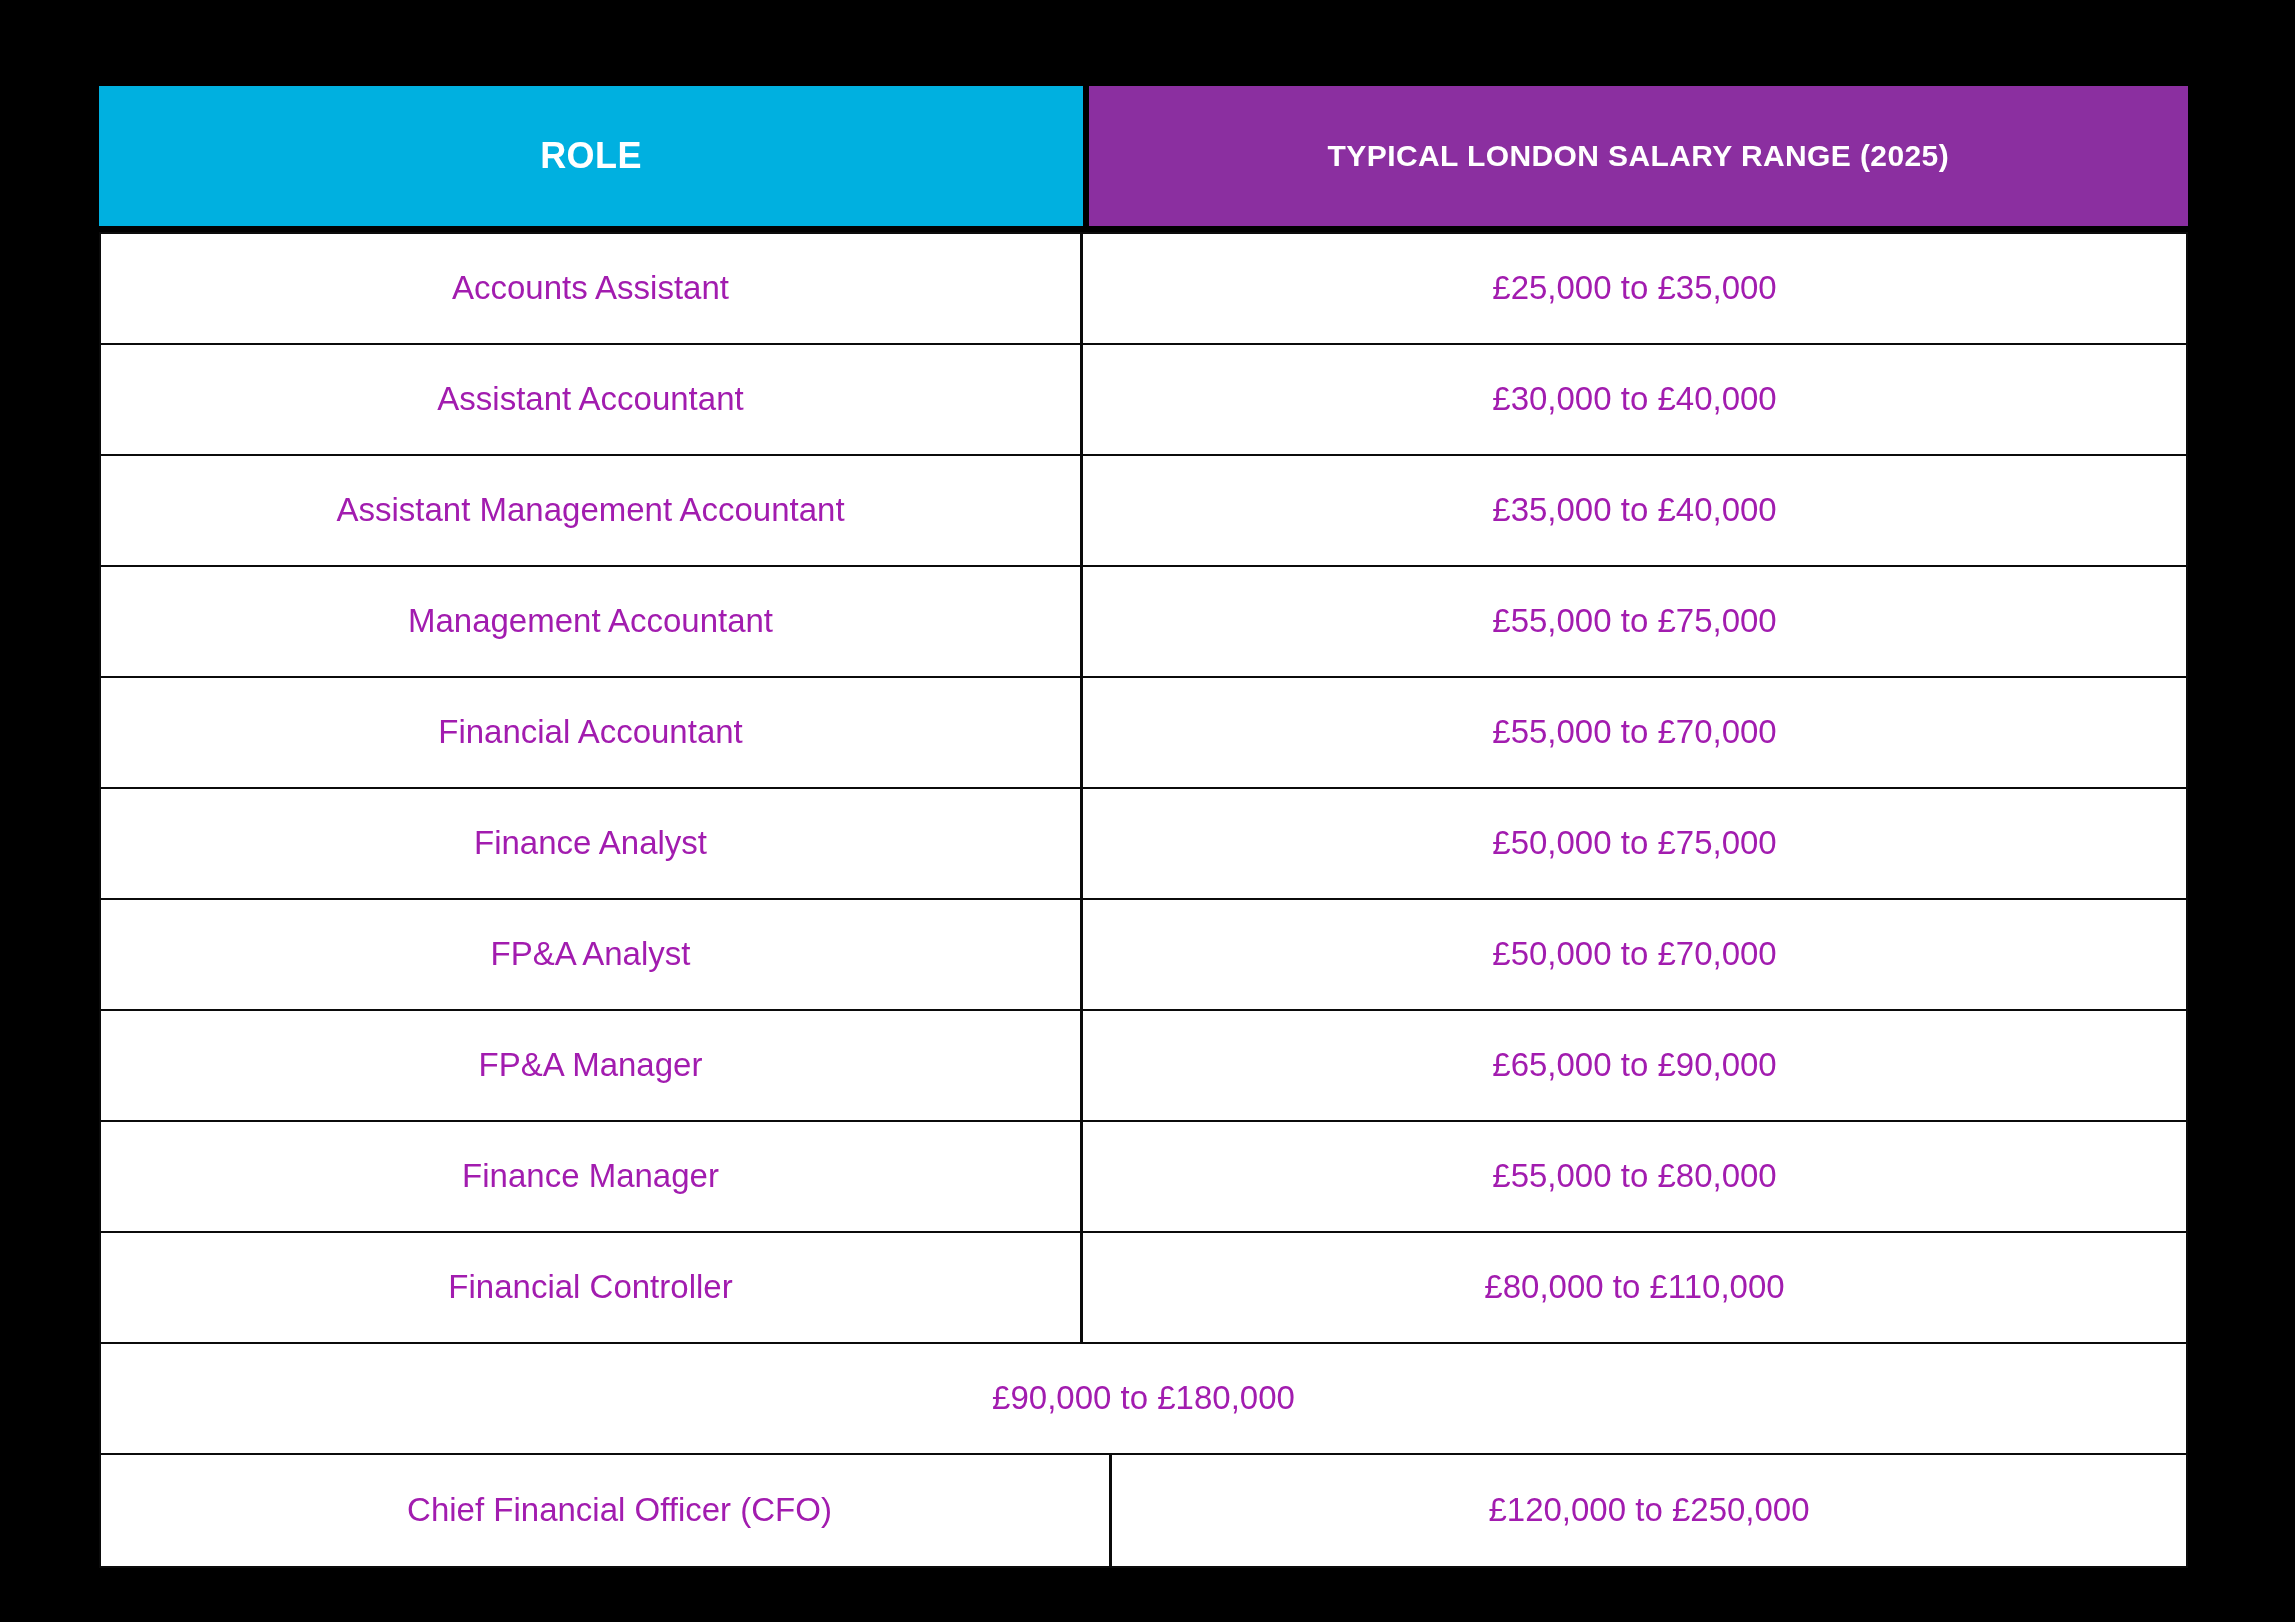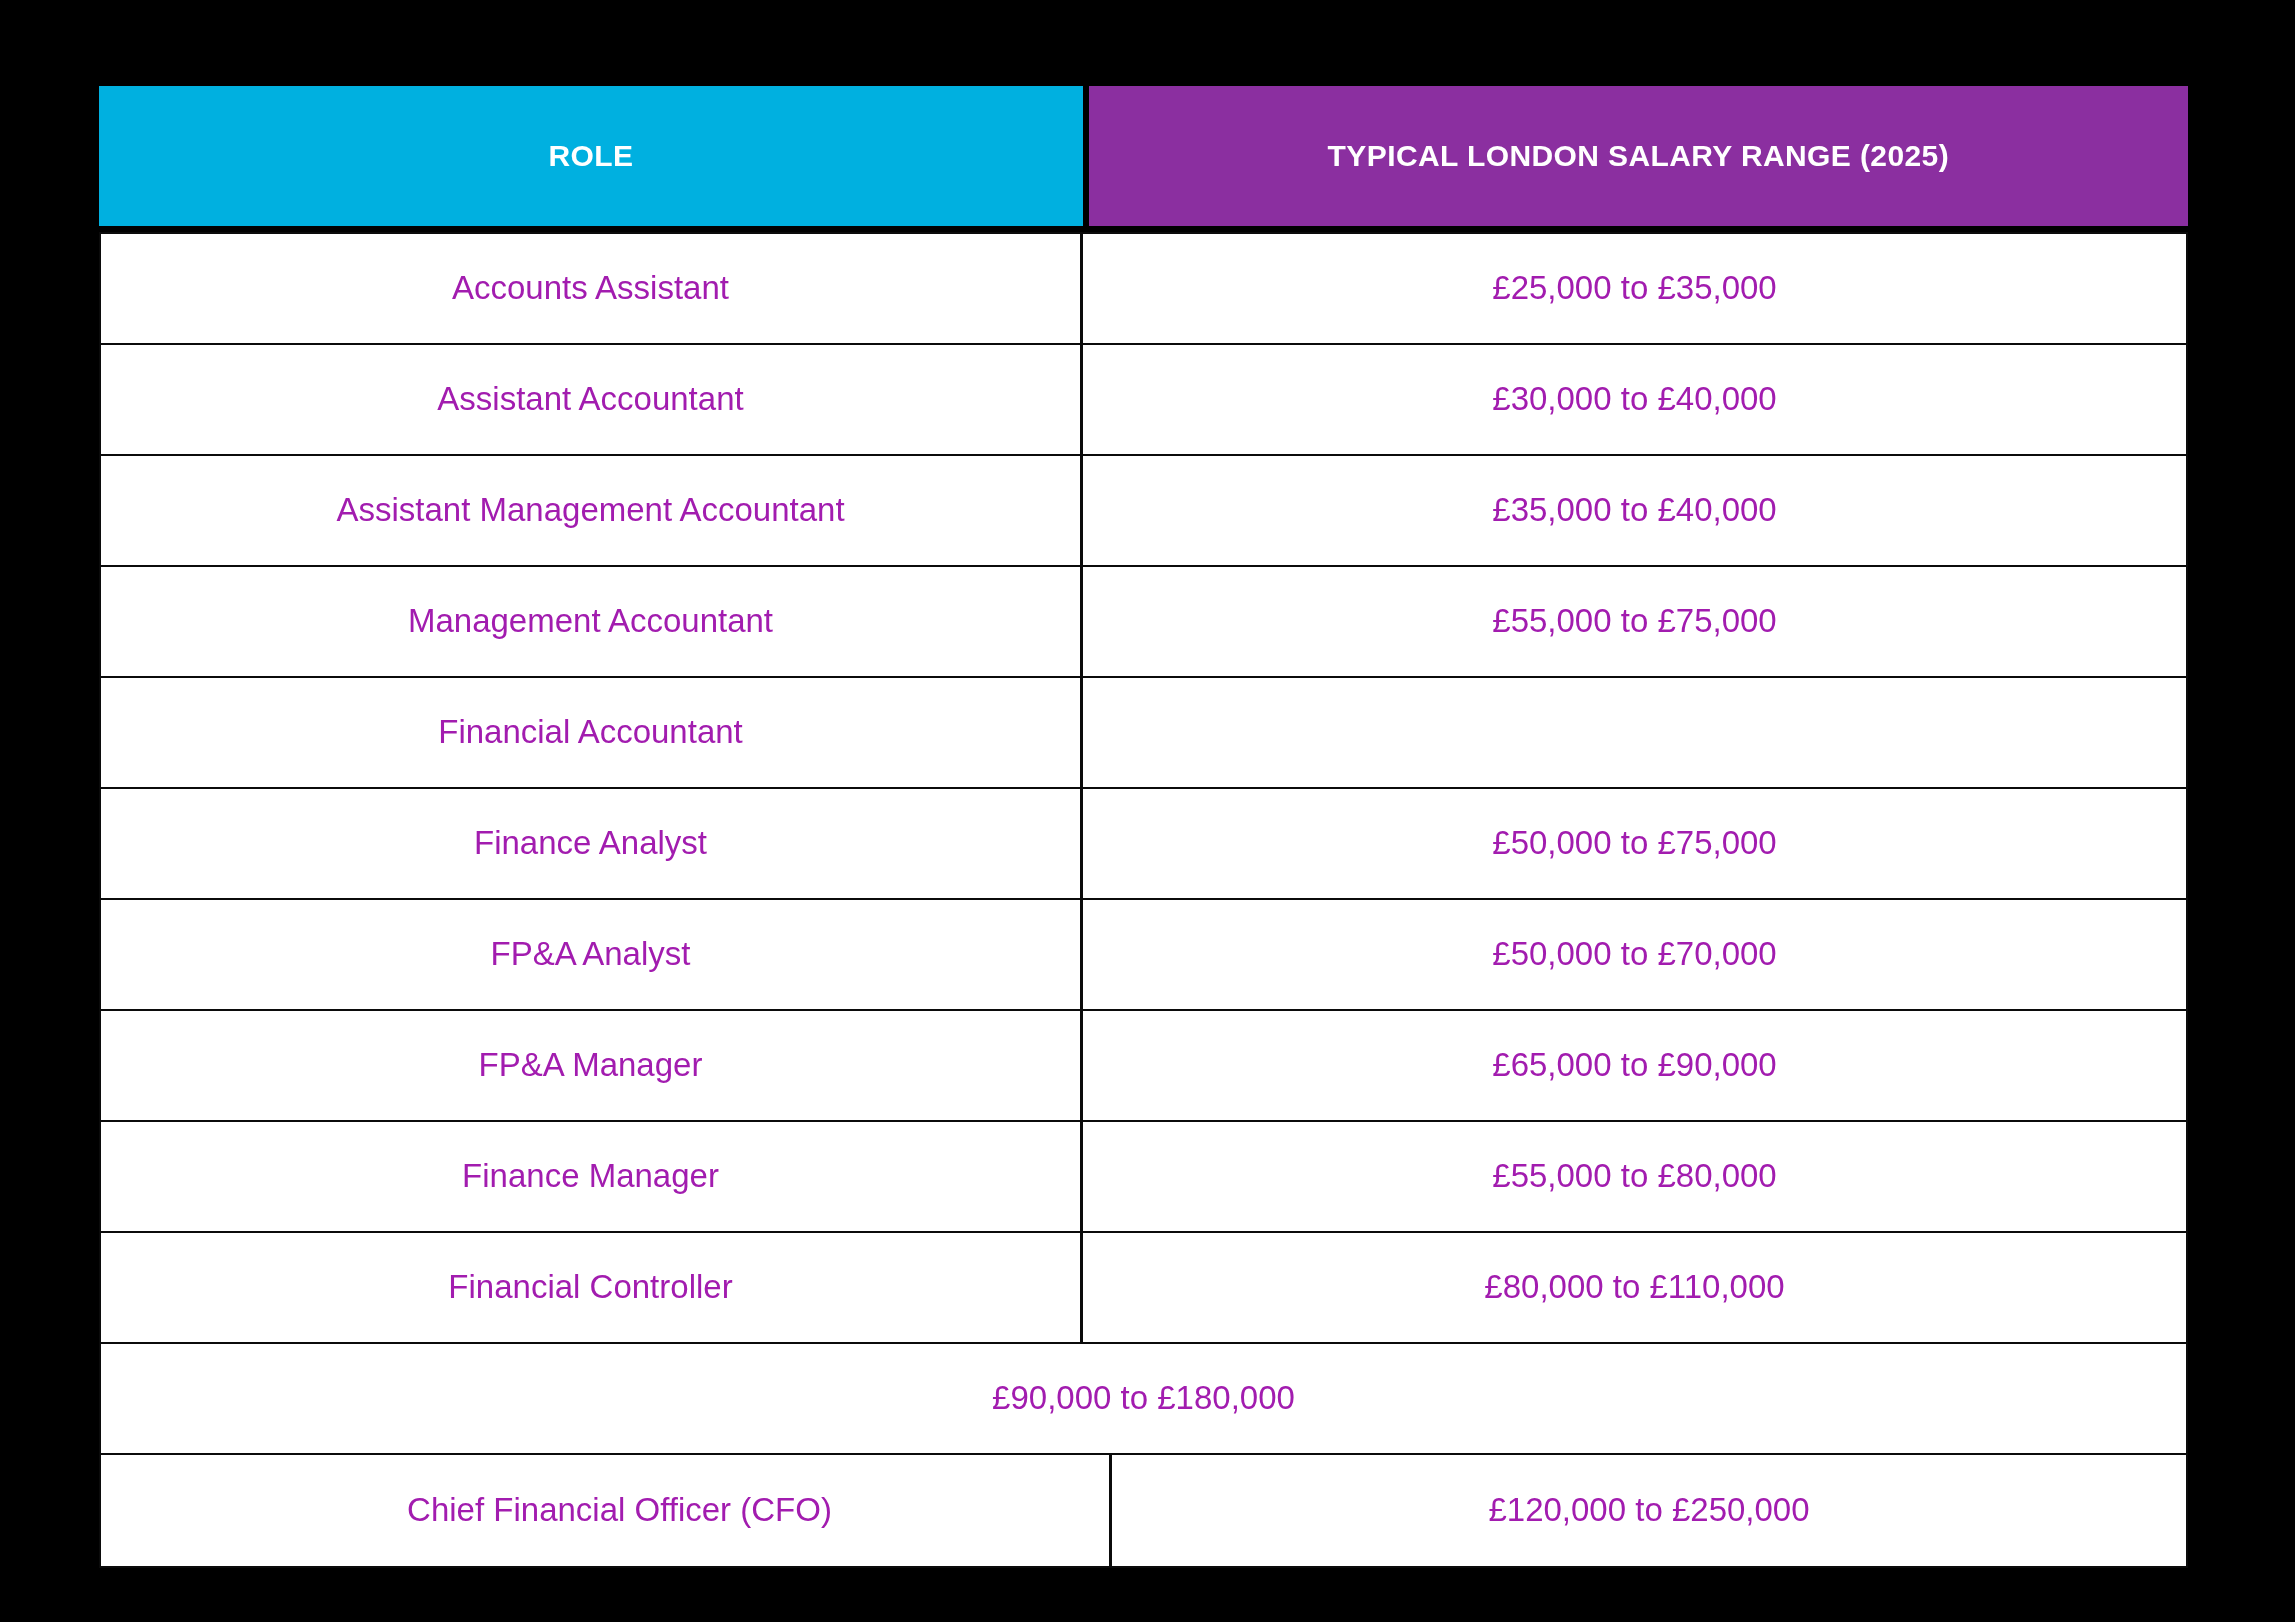--- a/index.html
+++ b/index.html
@@ -35,21 +35,21 @@
     align-items:center;
     justify-content:center;
     color:#ffffff;
     font-weight:bold;
     letter-spacing:0.4px;
     text-align:center;
   }
   .th-role {
     width:984px;
     background:#00b0e0;
-    font-size:30px;
+    font-size:36px;
   }
   .th-salary {
     flex:1;
     background:#8b2fa0;
     font-size:30px;
   }
 
   
   .tbody {
     width:100%;
@@ -111,20 +111,21 @@
         <div class="trow">
           <div class="td td-role">Assistant Management Accountant</div>
           <div class="td td-salary">£35,000 to £40,000</div>
         </div>
         <div class="trow">
           <div class="td td-role">Management Accountant</div>
           <div class="td td-salary">£55,000 to £75,000</div>
         </div>
         <div class="trow">
           <div class="td td-role">Financial Accountant</div>
+          <div class="td td-salary">£55,000 to £70,000</div>
         </div>
         <div class="trow">
           <div class="td td-role">Finance Analyst</div>
           <div class="td td-salary">£50,000 to £75,000</div>
         </div>
         <div class="trow">
           <div class="td td-role">FP&amp;A Analyst</div>
           <div class="td td-salary">£50,000 to £70,000</div>
         </div>
         <div class="trow">

